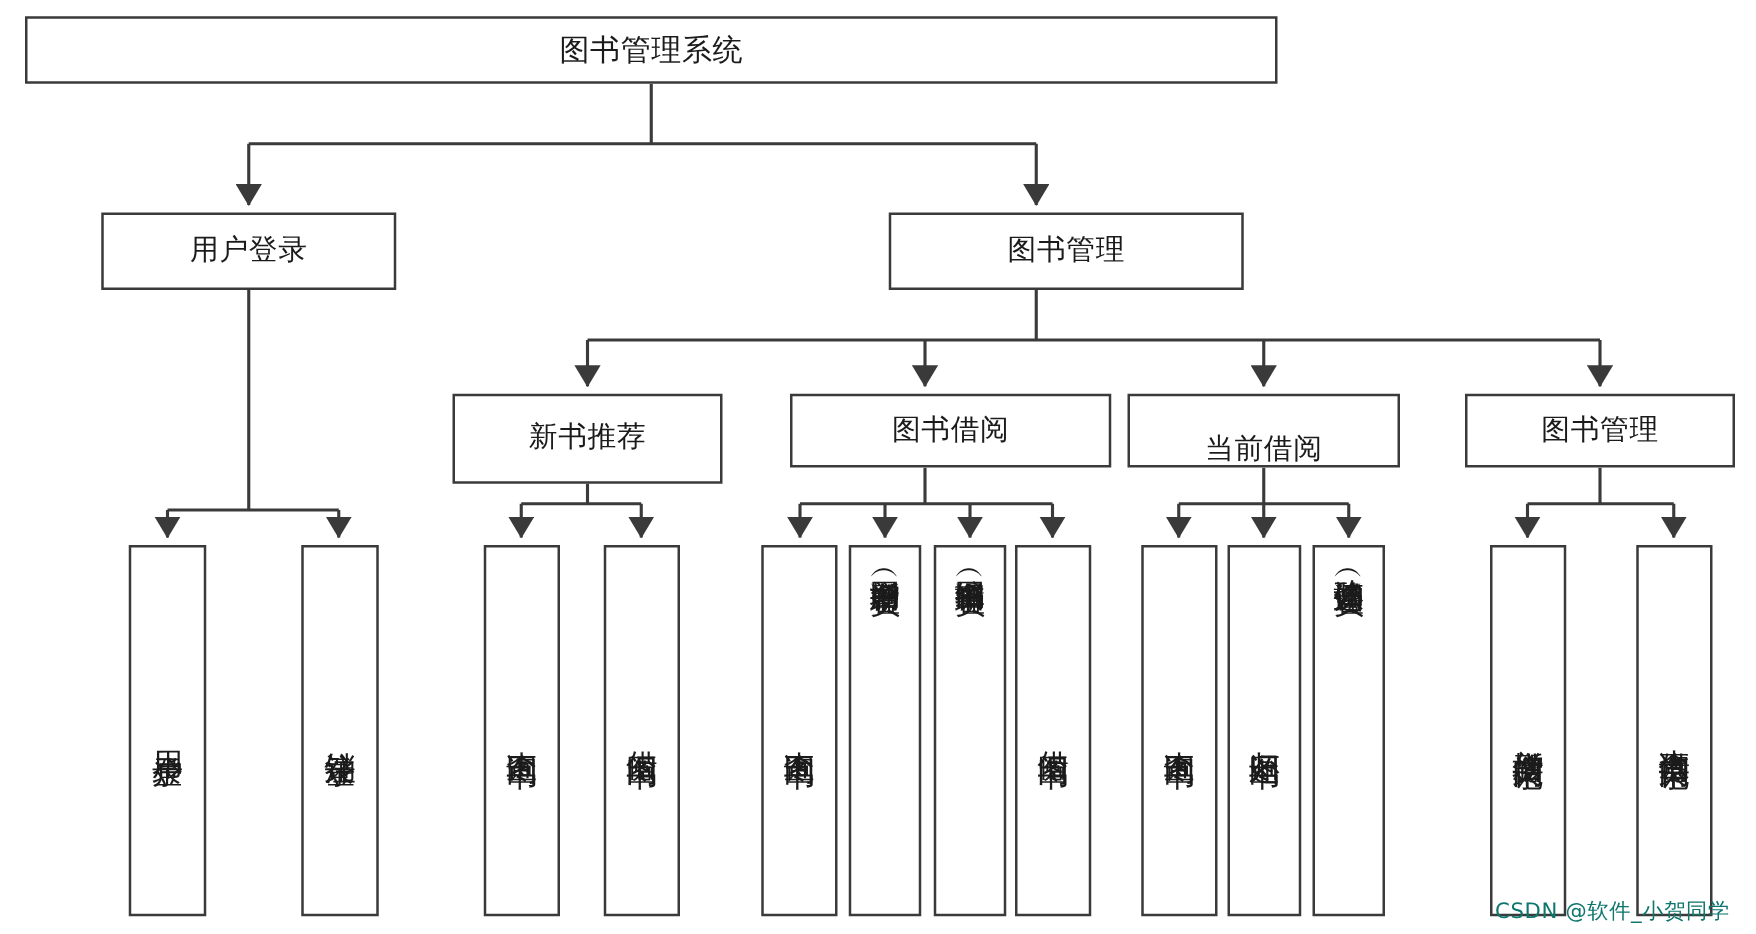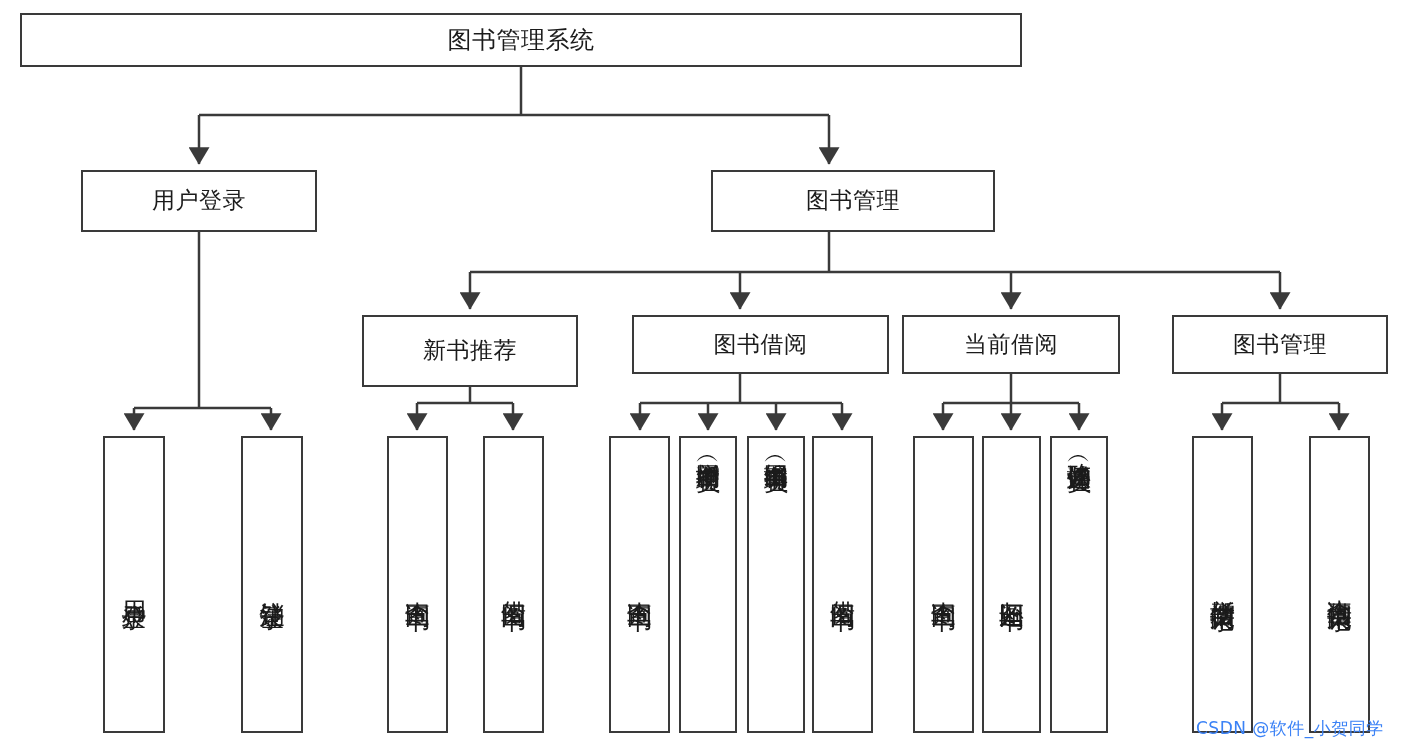--- a/index.html
+++ b/index.html
@@ -71,21 +71,21 @@
     font-size: 24px;
     letter-spacing: 1px;
   }
   .node.v.centered {
     align-items: center;
     padding-top: 0;
   }
   .watermark {
     position: absolute;
     font-size: 17px;
-    color: #3b82f6;
+    color: #0f766e;
     white-space: nowrap;
     letter-spacing: 0.5px;
   }
 </style>
 </head>
 <body>
 
 <div id="canvas">
 
   <svg id="edges" viewBox="0 0 1405 747" xmlns="http://www.w3.org/2000/svg">
@@ -151,21 +151,21 @@
   <div class="node h" style="left:711px; top:170px; width:284px; height:62px;">
     <span class="label">图书管理</span>
   </div>
 
   <div class="node h" style="left:362px; top:315px; width:216px; height:72px;">
     <span class="label">新书推荐</span>
   </div>
   <div class="node h" style="left:632px; top:315px; width:257px; height:59px;">
     <span class="label">图书借阅</span>
   </div>
-  <div class="node h" style="left:902px; top:315px; width:218px; height:59px;">
+  <div class="node h" style="left:902px; top:315px; width:218px; height:59px;align-items:flex-end;">
     <span class="label">当前借阅</span>
   </div>
   <div class="node h" style="left:1172px; top:315px; width:216px; height:59px;">
     <span class="label">图书管理</span>
   </div>
 
   <div class="node v centered" style="left:103px; top:436px; width:62px; height:297px;">
     <span class="label">用户登录</span>
   </div>
   <div class="node v centered" style="left:241px; top:436px; width:62px; height:297px;">

